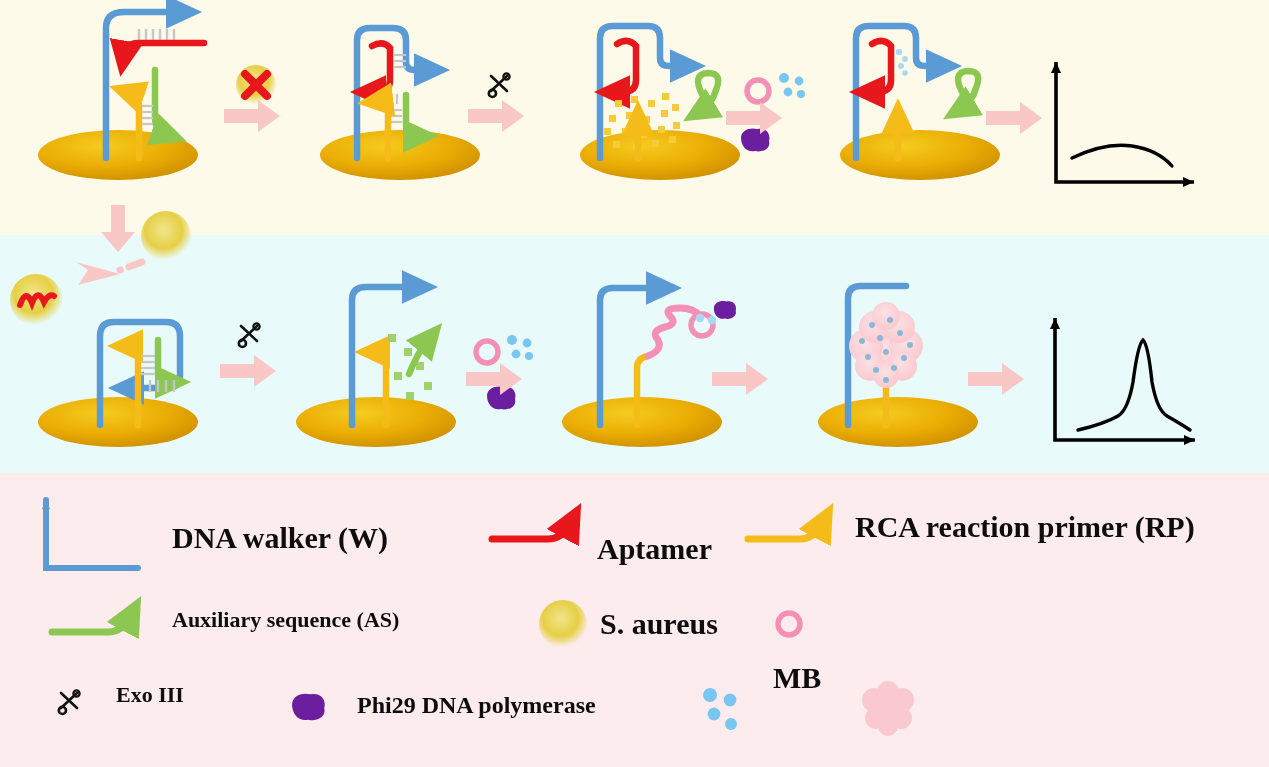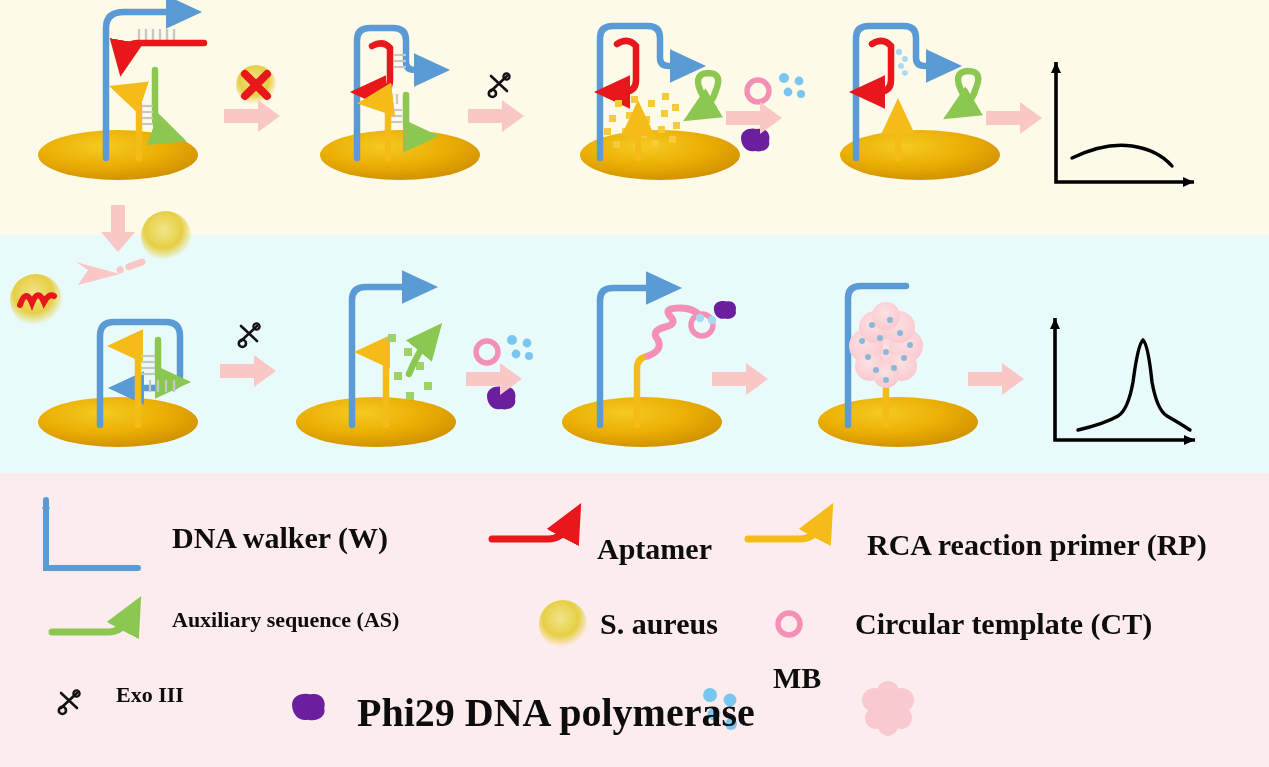--- a/index.html
+++ b/index.html
@@ -351,23 +351,22 @@
         <circle cx="876" cy="718" r="11" fill="#f9c9cf"></circle>
         <circle cx="901" cy="718" r="11" fill="#f9c9cf"></circle>
         <circle cx="888" cy="692" r="11" fill="#f9c9cf"></circle>
         <circle cx="888" cy="726" r="10" fill="#f9c9cf"></circle>
       </g>
     </g>
   </svg>
 
   <div class="lg-label" style="left:172px;top:523px;font-size:30px;">DNA walker (W)</div>
   <div class="lg-label" style="left:597px;top:526px;font-size:30px;margin-top:8px;">Aptamer</div>
-  <div class="lg-label" style="left:855px;top:530px;font-size:30px;margin-left:12px;">RCA reaction primer (RP)</div>
+  <div class="lg-label" style="left:855px;top:512px;font-size:30px;">RCA reaction primer (RP)</div>
 
   <div class="lg-label" style="left:172px;top:609px;font-size:22px;">Auxiliary sequence (AS)</div>
   <div class="lg-label ital" style="left:600px;top:609px;font-size:30px;">S. aureus</div>
-  <div class="lg-label" style="left:855px;top:609px;font-size:30px;">Circular template (CT)</div>
 
   <div class="lg-label" style="left:116px;top:684px;font-size:22px;">Exo III</div>
-  <div class="lg-label" style="left:357px;top:693px;font-size:40px;">Phi29 DNA polymerase</div>
+  <div class="lg-label" style="left:357px;top:693px;font-size:24px;">Phi29 DNA polymerase</div>
   <div class="lg-label" style="left:773px;top:663px;font-size:30px;text-align:center;">MB</div>
 
 </div>
 
 </body></html>

